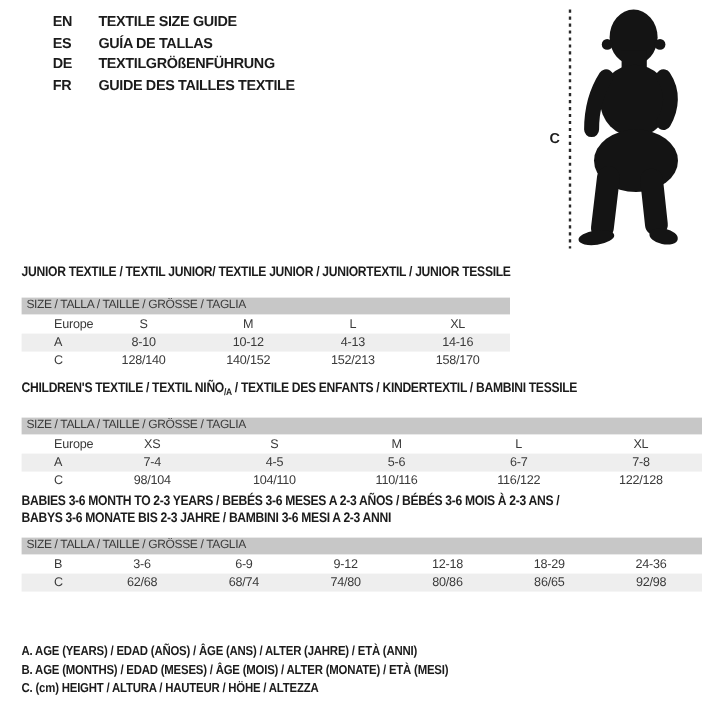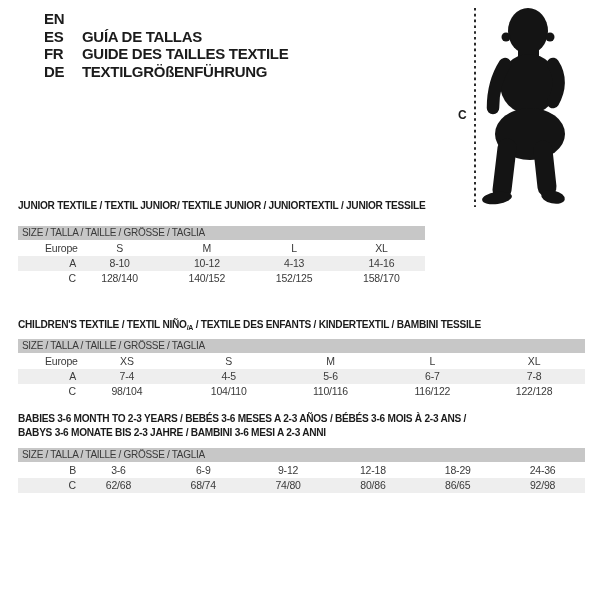--- a/index.html
+++ b/index.html
@@ -6,64 +6,65 @@
   html,body{margin:0;padding:0;}
   body{
     width:600px;height:600px;background:#ffffff;
     font-family:"Liberation Sans","DejaVu Sans",sans-serif;
     color:#2e2e2e;
   }
   .page{position:relative;width:600px;height:600px;background:#fff;overflow:hidden;}
 
   
   .lang-header{position:absolute;left:22px;top:10px;}
-  .lang-line{display:flex;font-weight:bold;font-size:15px;line-height:17.6px;letter-spacing:-0.3px;color:#1b1b1b;white-space:nowrap;padding-left:22px;}
+  .lang-line{display:flex;font-weight:bold;font-size:12px;line-height:17.6px;letter-spacing:-0.3px;color:#1b1b1b;white-space:nowrap;padding-left:22px;}
   .lang-line .code{width:38px;flex:0 0 38px;}
 
   
   .figure{position:absolute;left:450px;top:0;width:150px;height:215px;}
 
   
   section.size-table{position:absolute;}
   .tbl-title{color:#1b1b1b;}
   .tline{font-weight:bold;font-size:11.5px;line-height:13.5px;letter-spacing:-0.3px;white-space:nowrap;transform:scaleX(0.88);transform-origin:left center;}
   .tline .sub{font-size:8px;vertical-align:-2px;}
   #t0 .tbl-title{margin-bottom:13px;}
-  #t1 .tbl-title{margin-bottom:4px;}
+  #t1 .tbl-title{margin-bottom:14px;}
   #t2 .tbl-title{margin-bottom:9px;}
   .size-bar{height:14px;line-height:14px;background:var(--bar-gray,#c7c7c7);font-size:10px;letter-spacing:-0.3px;color:#3a3a3a;padding-left:4px;margin-bottom:1px;white-space:nowrap;overflow:hidden;}
   .trow{display:grid;height:15px;line-height:15px;font-size:10.5px;letter-spacing:-0.2px;color:#3a3a3a;}
   .trow.shaded{background:var(--row-shade,#eeeeee);}
-  .rlabel{padding-left:4px;text-align:right;margin-left:23px;}
+  .rlabel{padding-left:4px;text-align:left;margin-left:23px;}
   .cell{text-align:center;}
 
   
   .footnotes{position:absolute;left:18px;top:536px;color:#1b1b1b;}
   .fline{font-weight:bold;font-size:10.8px;line-height:15.5px;letter-spacing:-0.2px;white-space:nowrap;transform:scaleX(0.88);transform-origin:left center;}
 </style>
 </head>
 <body>
 
 <div class="page">
 
   <div class="lang-header">
     <div class="lang-line">
       <span class="code">EN</span>
+      <span class="ltext">TEXTILE SIZE GUIDE</span>
     </div>
     <div class="lang-line">
       <span class="code">ES</span>
       <span class="ltext">GUÍA DE TALLAS</span>
     </div>
     <div class="lang-line">
+      <span class="code">DE</span>
+      <span class="ltext">TEXTILGRÖßENFÜHRUNG</span>
+    </div>
+    <div class="lang-line">
       <span class="code">FR</span>
       <span class="ltext">GUIDE DES TAILLES TEXTILE</span>
-    </div>
-    <div class="lang-line">
-      <span class="code">DE</span>
-      <span class="ltext">TEXTILGRÖßENFÜHRUNG</span>
     </div>
   </div>
 
   <div class="figure">
     <svg width="150" height="215" viewBox="0 0 150 215" xmlns="http://www.w3.org/2000/svg">
       <line x1="25" y1="8" x2="25" y2="207" stroke="#2a2a2a" stroke-width="2" stroke-dasharray="2.6 3.2"></line>
       <text x="8" y="119" font-size="12" font-weight="bold" fill="#1b1b1b">C</text>
       <g fill="#141414" stroke="none">
         <ellipse cx="78" cy="31" rx="20" ry="23"></ellipse>
         <circle cx="56" cy="37" r="4.5"></circle>
@@ -74,21 +75,21 @@
         <path d="M55 64 C46 78 43 93 43 108" fill="none" stroke="#141414" stroke-width="12.5" stroke-linecap="round"></path>
         <path d="M103 64 C111 76 110 90 103 102" fill="none" stroke="#141414" stroke-width="12.5" stroke-linecap="round"></path>
         <path d="M57 148 L52 190" fill="none" stroke="#141414" stroke-width="19" stroke-linecap="round"></path>
         <path d="M93 150 L97 187" fill="none" stroke="#141414" stroke-width="19" stroke-linecap="round"></path>
         <ellipse cx="47" cy="198" rx="15" ry="6" transform="rotate(-8 47 198)"></ellipse>
         <ellipse cx="103" cy="197" rx="12" ry="6.5" transform="rotate(12 103 197)"></ellipse>
       </g>
     </svg>
   </div>
 
-  <section class="size-table" id="t0" style="left:18px;top:199px;width:407px;">
+  <section class="size-table" id="t0" style="left:18px;top:221px;width:407px;">
     <div class="tbl-title">
         <div class="tline"><span>JUNIOR TEXTILE / TEXTIL JUNIOR/ TEXTILE JUNIOR / JUNIORTEXTIL / JUNIOR TESSILE</span></div>
       </div>
     <div class="size-bar">SIZE / TALLA / TAILLE / GRÖSSE / TAGLIA</div>
     <div class="tbl-rows">
         <div class="trow" style="grid-template-columns: 58px repeat(4, 1fr);">
           <span class="rlabel">Europe</span>
           <span class="cell">S</span>
           <span class="cell">M</span>
           <span class="cell">L</span>
@@ -98,21 +99,21 @@
           <span class="rlabel">A</span>
           <span class="cell">8-10</span>
           <span class="cell">10-12</span>
           <span class="cell">4-13</span>
           <span class="cell">14-16</span>
         </div>
         <div class="trow" style="grid-template-columns: 58px repeat(4, 1fr);">
           <span class="rlabel">C</span>
           <span class="cell">128/140</span>
           <span class="cell">140/152</span>
-          <span class="cell">152/125</span>
+          <span class="cell">152/213</span>
           <span class="cell">158/170</span>
         </div>
       </div>
   </section>
 
   <section class="size-table" id="t1" style="left:18px;top:318px;width:567px;">
     <div class="tbl-title">
         <div class="tline"><span>CHILDREN'S TEXTILE / TEXTIL NIÑO</span><span class="sub">/A</span><span> / TEXTILE DES ENFANTS / KINDERTEXTIL / BAMBINI TESSILE</span></div>
       </div>
     <div class="size-bar">SIZE / TALLA / TAILLE / GRÖSSE / TAGLIA</div>
@@ -165,14 +166,19 @@
           <span class="cell">62/68</span>
           <span class="cell">68/74</span>
           <span class="cell">74/80</span>
           <span class="cell">80/86</span>
           <span class="cell">86/65</span>
           <span class="cell">92/98</span>
         </div>
       </div>
   </section>
 
+  <div class="footnotes">
+    <div class="fline">A. AGE (YEARS) / EDAD (AÑOS) / ÂGE (ANS) / ALTER (JAHRE) / ETÀ (ANNI)</div>
+    <div class="fline">B. AGE (MONTHS) / EDAD (MESES) / ÂGE (MOIS) / ALTER (MONATE) / ETÀ (MESI)</div>
+    <div class="fline">C. (cm) HEIGHT / ALTURA / HAUTEUR / HÖHE / ALTEZZA</div>
+  </div>
 
 </div>
 
 </body></html>

